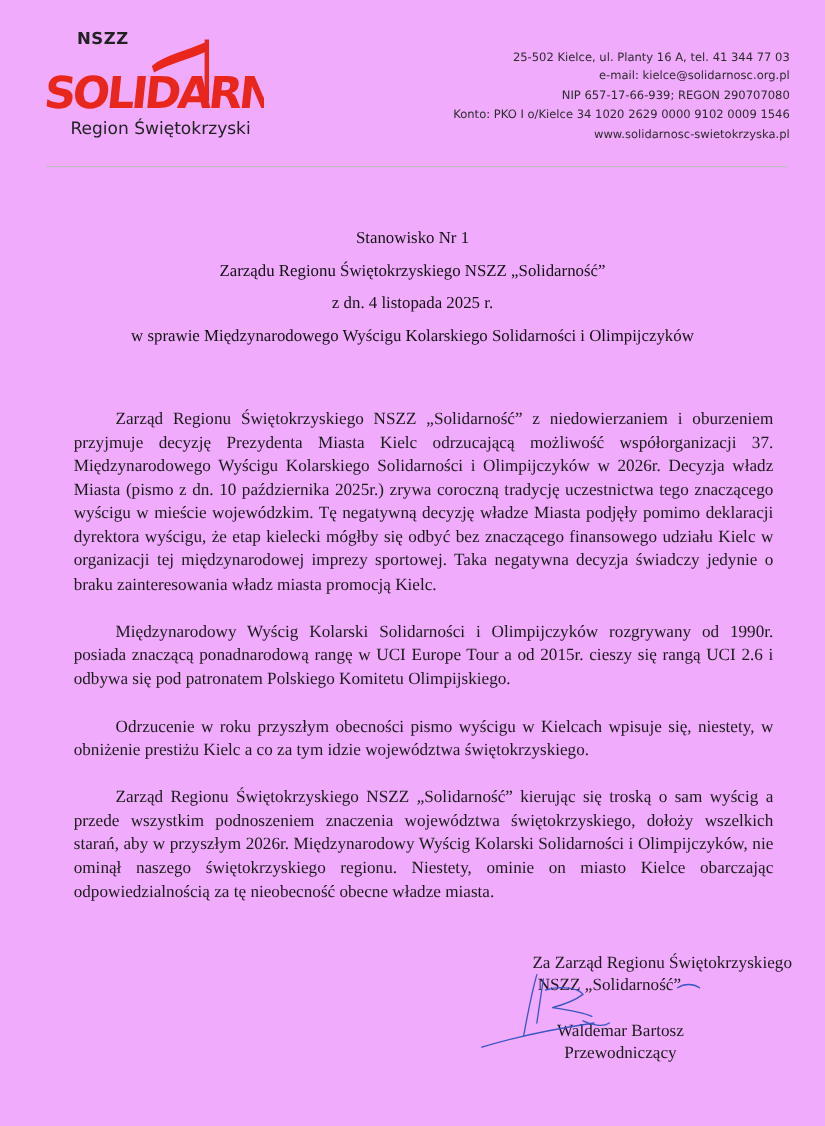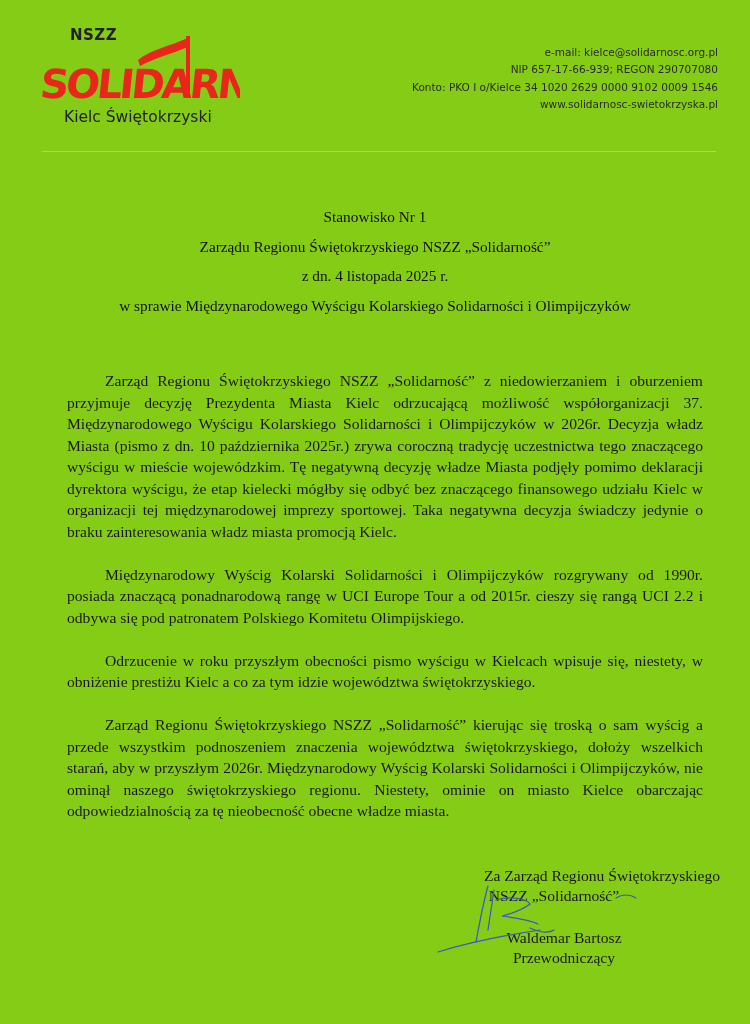--- a/index.html
+++ b/index.html
@@ -1,17 +1,17 @@
 <!DOCTYPE html>
 <html><head>
   <meta charset="utf-8">
   <style>
     html, body { margin: 0; padding: 0; background: #ffffff; }
     body { width: 750px; height: 1024px; position: relative; overflow: hidden; }
-    .page { position: absolute; left: 0; top: 0; width: 750px; height: 1024px; background: #84cc16; }
+    .page { position: absolute; left: 0; top: 0; width: 750px; height: 1024px; background: #f0abfc; }
 
     
     .logo { position: absolute; left: 40px; top: 22px; width: 200px; height: 110px; }
     .logo-nszz { position: absolute; left: 30px; top: 4px; font-family: "DejaVu Sans", sans-serif; font-size: 15px; font-weight: bold; color: #222; letter-spacing: 0.5px; }
     .logo-mark { position: absolute; left: 0; top: 10px; width: 200px; height: 75px; }
     .logo-region { position: absolute; left: 24px; top: 86px; font-family: "DejaVu Sans", sans-serif; font-size: 15.5px; color: #222; white-space: nowrap; }
 
     
     .contact { position: absolute; right: 32px; top: 44px; text-align: right; font-family: "DejaVu Sans", sans-serif; font-size: 10.5px; line-height: 17.4px; color: #2b2b2b; }
     .contact div { white-space: nowrap; }
@@ -42,42 +42,43 @@
 
   <div class="logo">
     <div class="logo-nszz">NSZZ</div>
     <svg class="logo-mark" viewBox="0 0 200 75">
 
       <path d="M98 28 C 110 18, 130 14, 148 6 L 150 14 C 132 22, 114 26, 100 34 Z" fill="#e8261c"></path>
       <path d="M146 4 L 150 4 L 150 60 L 146 60 Z" fill="#e8261c"></path>
 
       <text x="6" y="66" font-family="DejaVu Sans, sans-serif" font-weight="bold" font-size="40" fill="#e8261c" letter-spacing="-3" transform="skewX(-6)">SOLIDARNOŚĆ</text>
     </svg>
-    <div class="logo-region">Kielc Świętokrzyski</div>
+    <div class="logo-region">Region Świętokrzyski</div>
   </div>
 
   <div class="contact">
+    <div>25-502 Kielce,  ul. Planty 16 A, tel. 41 344 77 03</div>
     <div>e-mail: kielce@solidarnosc.org.pl</div>
     <div>NIP 657-17-66-939;   REGON 290707080</div>
     <div>Konto: PKO I o/Kielce 34 1020 2629 0000 9102 0009 1546</div>
     <div>www.solidarnosc-swietokrzyska.pl</div>
   </div>
 
   <div class="divider"></div>
 
   <div class="heading">
     <div>Stanowisko Nr 1</div>
     <div>Zarządu Regionu Świętokrzyskiego NSZZ „Solidarność”</div>
     <div>z dn. 4 listopada 2025 r.</div>
     <div>w sprawie Międzynarodowego Wyścigu Kolarskiego Solidarności i Olimpijczyków</div>
   </div>
 
   <div class="body">
     <p>Zarząd Regionu Świętokrzyskiego NSZZ „Solidarność” z niedowierzaniem i oburzeniem przyjmuje decyzję Prezydenta Miasta Kielc odrzucającą możliwość współorganizacji 37. Międzynarodowego Wyścigu Kolarskiego Solidarności i Olimpijczyków w 2026r. Decyzja władz Miasta (pismo z dn. 10 października 2025r.) zrywa coroczną tradycję uczestnictwa tego znaczącego wyścigu w mieście wojewódzkim. Tę negatywną decyzję władze Miasta podjęły pomimo deklaracji dyrektora wyścigu, że etap kielecki mógłby się odbyć bez znaczącego finansowego udziału Kielc w organizacji tej międzynarodowej imprezy sportowej. Taka negatywna decyzja świadczy jedynie o braku zainteresowania władz miasta promocją Kielc.</p>
-    <p>Międzynarodowy Wyścig Kolarski Solidarności i Olimpijczyków rozgrywany od 1990r. posiada znaczącą ponadnarodową rangę w UCI Europe Tour a od 2015r. cieszy się rangą UCI 2.2 i odbywa się pod patronatem Polskiego Komitetu Olimpijskiego.</p>
+    <p>Międzynarodowy Wyścig Kolarski Solidarności i Olimpijczyków rozgrywany od 1990r. posiada znaczącą ponadnarodową rangę w UCI Europe Tour a od 2015r. cieszy się rangą UCI 2.6 i odbywa się pod patronatem Polskiego Komitetu Olimpijskiego.</p>
     <p>Odrzucenie w roku przyszłym obecności pismo wyścigu w Kielcach wpisuje się, niestety, w obniżenie prestiżu Kielc a co za tym idzie województwa świętokrzyskiego.</p>
     <p>Zarząd Regionu Świętokrzyskiego NSZZ „Solidarność” kierując się troską o sam wyścig a przede wszystkim podnoszeniem znaczenia województwa świętokrzyskiego, dołoży wszelkich starań, aby w przyszłym 2026r. Międzynarodowy Wyścig Kolarski Solidarności i Olimpijczyków, nie ominął naszego świętokrzyskiego regionu. Niestety, ominie on miasto Kielce obarczając odpowiedzialnością za tę nieobecność obecne władze miasta.</p>
   </div>
 
   <div class="sign">
     <div class="l1">Za Zarząd Regionu Świętokrzyskiego</div>
     <div class="l2">NSZZ „Solidarność”</div>
     <div class="gap"></div>
     <div class="l3">Waldemar Bartosz</div>
     <div class="l4">Przewodniczący</div>

